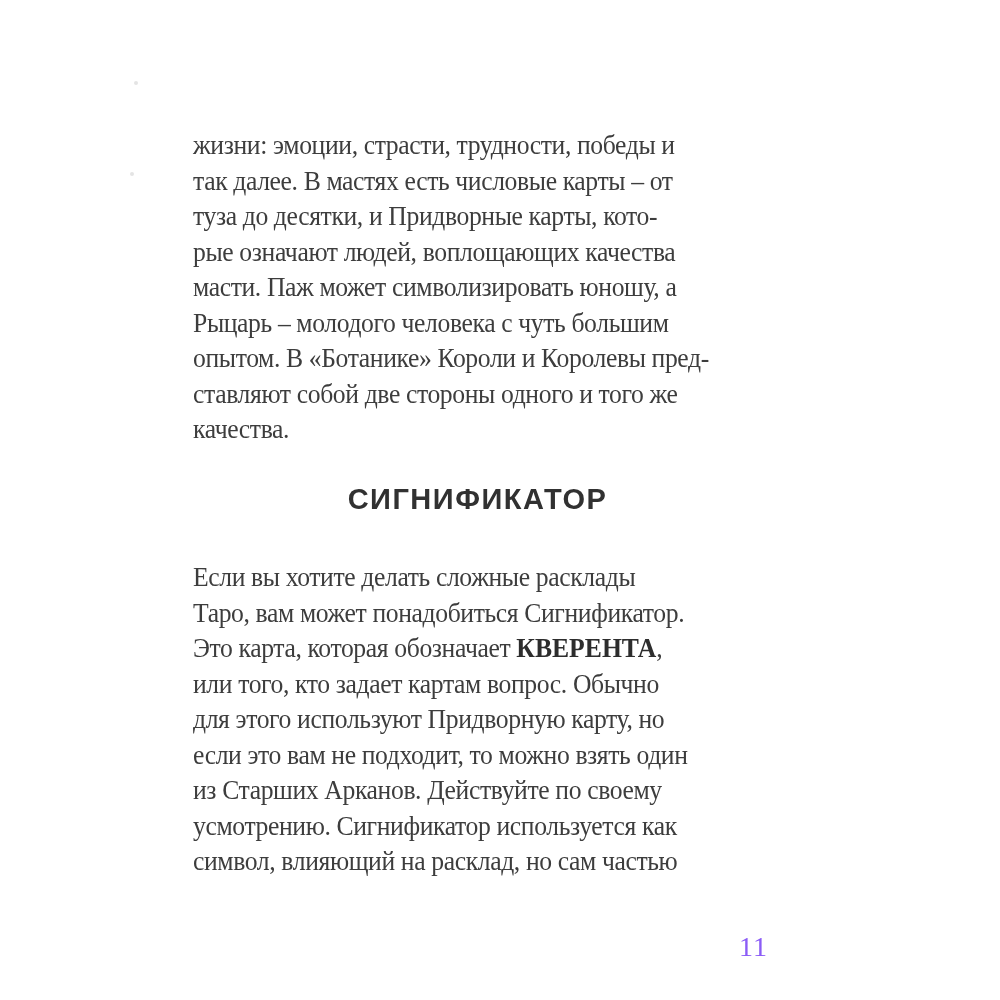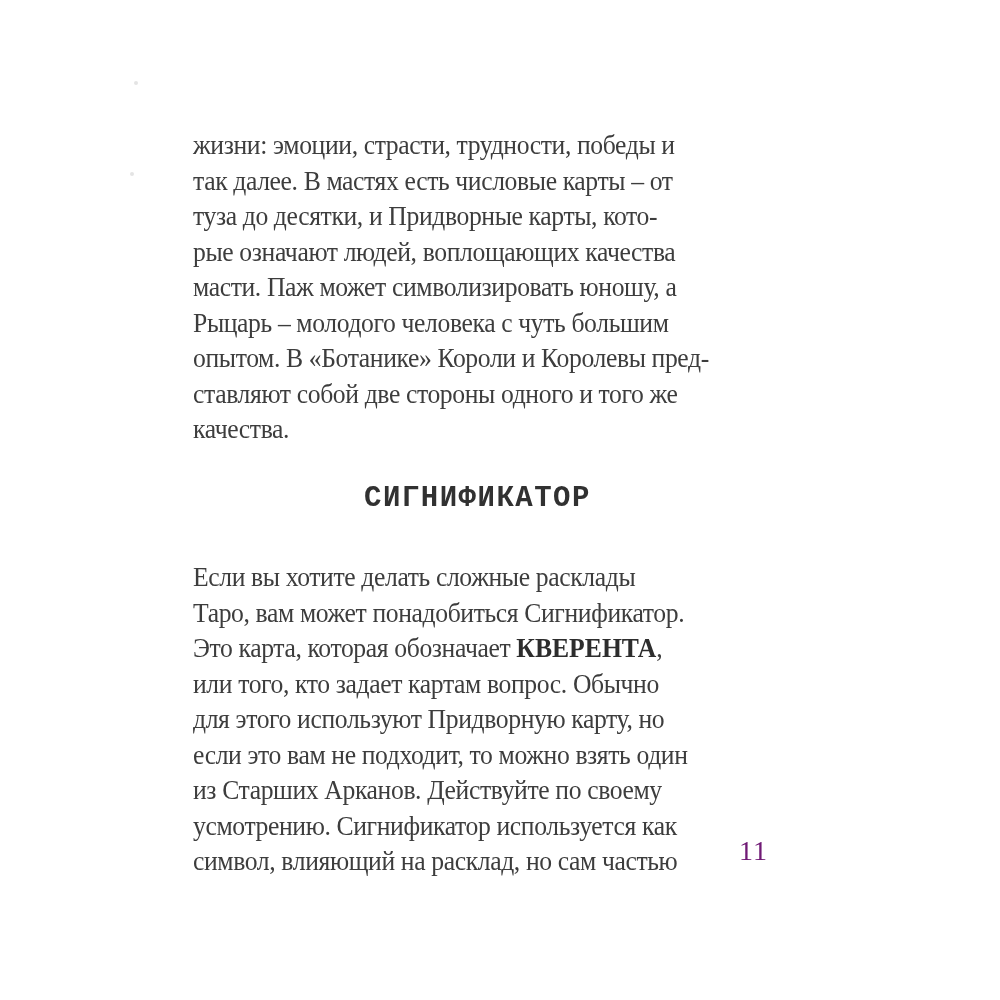--- a/index.html
+++ b/index.html
@@ -39,29 +39,29 @@
     left: 205px;
     width: 545px;
     top: 482px;
     margin: 0;
     text-align: center;
     font-size: 29px;
     line-height: 34px;
     font-weight: bold;
     letter-spacing: 1.5px;
     color: #313131;
-    font-family: Liberation Mono, monospace;
+    font-family: Liberation Sans, sans-serif;
   }
   .page-number {
     position: absolute;
     left: 739px;
-    top: 836px;
+    top: 932px;
     font-size: 28px;
     line-height: 30px;
-    color: #701a75;
+    color: #8b5cf6;
     letter-spacing: 1px;
   }
   .speck {
     position: absolute;
     background: #e4e4e4;
     border-radius: 50%;
     width: 4px;
     height: 4px;
   }
   .speck1 { left: 134px; top: 81px; }

